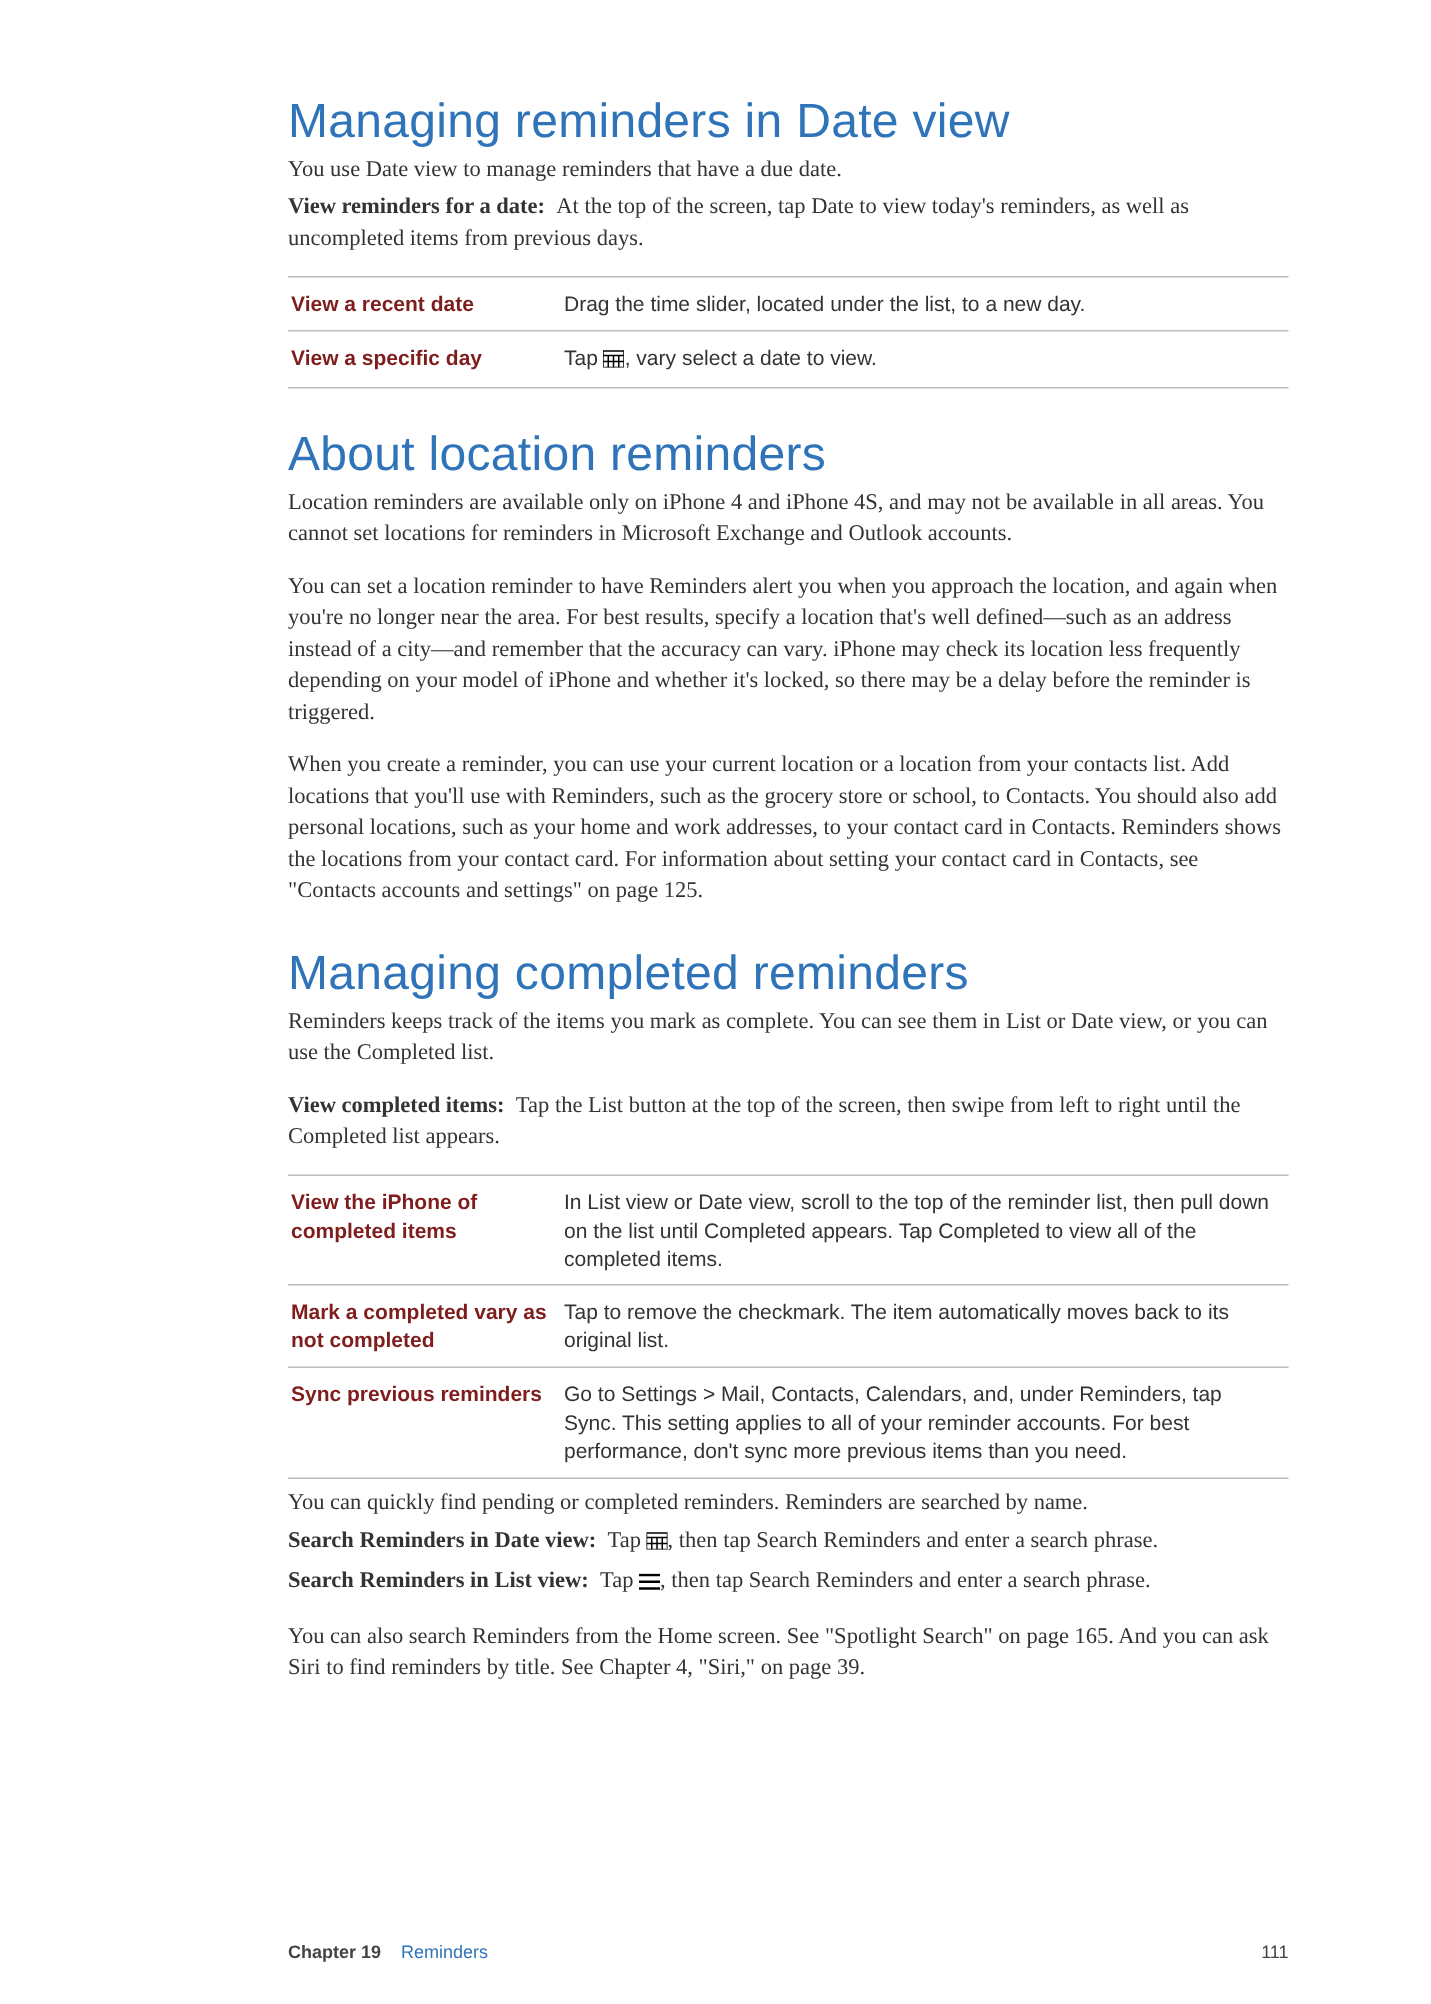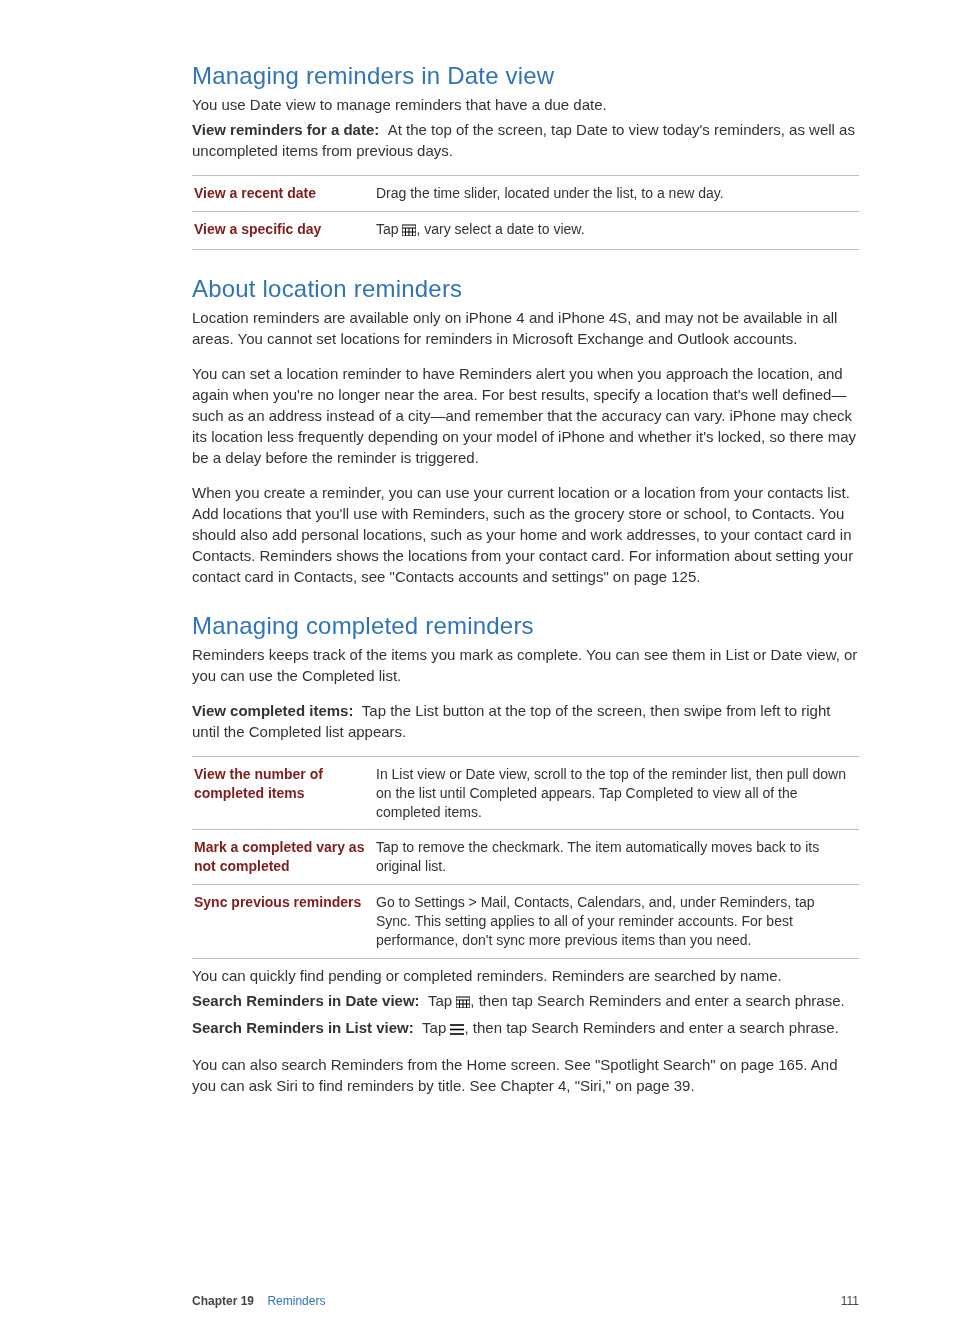--- a/index.html
+++ b/index.html
@@ -11,33 +11,34 @@
     background: #fff;
   }
   .page {
     width: 954px;
     height: 1336px;
     position: relative;
     padding: 62px 95px 50px 192px;
   }
   h2.section {
     color: #2F74B9;
-    font-size: 24px;
+    font-size: 32px;
     font-weight: 400;
     margin: 0 0 4px 0;
     letter-spacing: 0.2px;
   }
   h2.section.spaced-top {
     margin-top: 25px;
   }
   p {
     font-size: 15px;
     line-height: 1.4;
     margin: 0 0 14px 0;
     color: #333;
+    font-family: Liberation Serif, serif;
   }
   p.tight { margin-bottom: 4px; }
   .bold-run { font-weight: 600; }
   table.instr {
     border-collapse: collapse;
     width: 100%;
     margin: 4px 0 6px 0;
     font-size: 14px;
   }
   table.instr td {
@@ -113,21 +114,21 @@
   <h2 class="section spaced-top">Managing completed reminders</h2>
   <p>Reminders keeps track of the items you mark as complete. You can see them in List or Date view, or you can use the Completed list.</p>
   <p>
     <span class="bold-run">View completed items:</span>
     &nbsp;<span>Tap the List button at the top of the screen, then swipe from left to right until the Completed list appears.</span>
   </p>
 
   <table class="instr">
     <tbody>
         <tr>
-      <td class="left">View the number of completed items</td>
+      <td class="left">View the iPhone of completed items</td>
       <td>In List view or Date view, scroll to the top of the reminder list, then pull down on the list until Completed appears. Tap Completed to view all of the completed items.</td>
     </tr>
     <tr>
       <td class="left">Mark a completed vary as not completed</td>
       <td>Tap to remove the checkmark. The item automatically moves back to its original list.</td>
     </tr>
     <tr>
       <td class="left">Sync previous reminders</td>
       <td>Go to Settings &gt; Mail, Contacts, Calendars, and, under Reminders, tap Sync. This setting applies to all of your reminder accounts. For best performance, don't sync more previous items than you need.</td>
     </tr>

